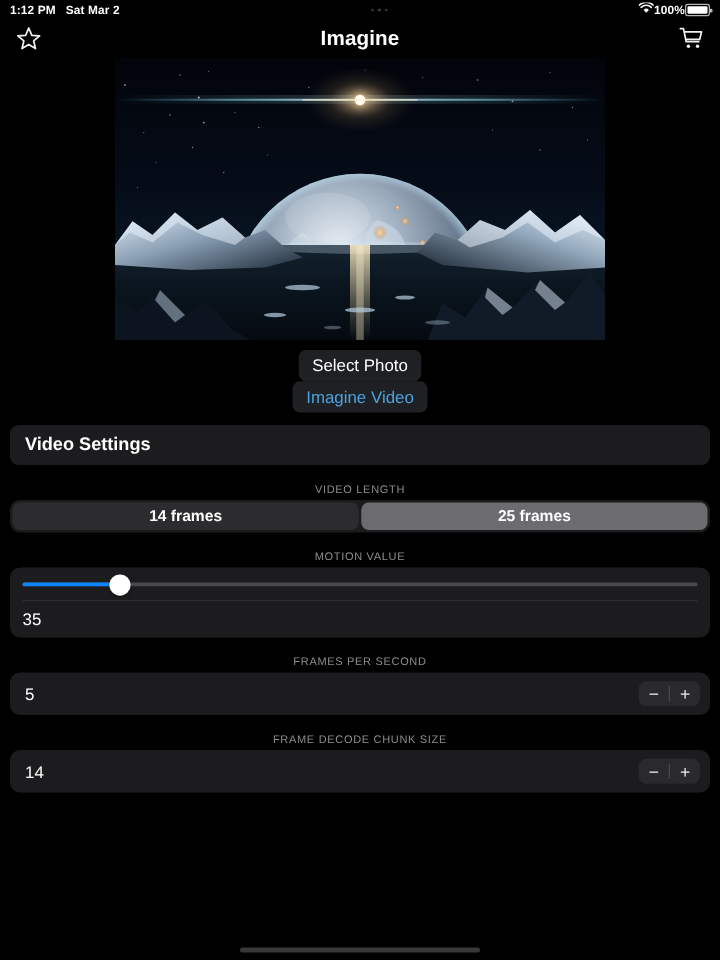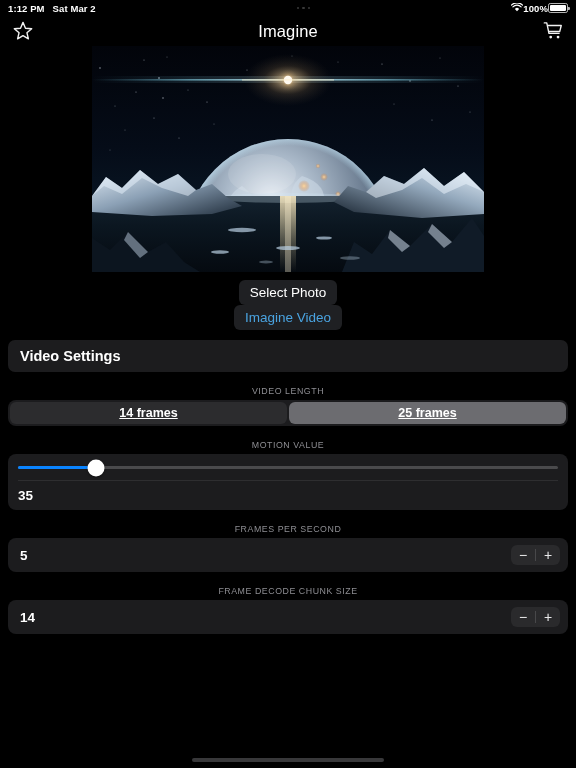--- a/index.html
+++ b/index.html
@@ -33,21 +33,21 @@
   }
   .batt i { display:block; height:100%; background:#fff; border-radius:1px; }
 
   
   .navbar {
     height:30px; display:flex; align-items:center;
     padding:0 12px; position:relative;
   }
   .nav-title {
     position:absolute; left:0; right:0; text-align:center;
-    font-size:16.5px; font-weight:400; letter-spacing:.1px; pointer-events:none;
+    font-size:16.5px; font-weight:700; letter-spacing:.1px; pointer-events:none;
   }
   .nav-btn { position:relative; z-index:2; display:flex; align-items:center; cursor:pointer; }
   .nav-spacer { flex:1; }
 
   
   .hero-wrap { width:100%; height:226px; background:#000; position:relative; }
   .hero {
     position:absolute; left:92px; top:0; width:392px; height:226px;
     overflow:hidden; background:#04070e;
   }
@@ -79,21 +79,21 @@
   }
 
   
   .segmented {
     background:#1c1c1e; border-radius:8px; padding:2px;
     display:flex; gap:2px;
   }
   .seg {
     flex:1; text-align:center; padding:4px 0;
     font-size:12.5px; font-weight:700; border-radius:6px;
-    color:#fff; cursor:pointer; background:#2c2c2e;text-decoration:underline;
+    color:#fff; cursor:pointer; background:#2c2c2e;
   }
   .seg.selected { background:#6c6c70; }
 
   
   .card { background:#1c1c1e; border-radius:8px; overflow:hidden; }
   .slider-row { padding:12px 10px 11px 10px; }
   .track {
     position:relative; height:3px; border-radius:2px;
     background:#4a4a4c;
   }
@@ -106,21 +106,21 @@
     background:#fff; border-radius:50%;
     transform:translate(-50%,-50%);
     box-shadow:0 1px 2px rgba(0,0,0,.5);
     cursor:pointer;
   }
   .divider { height:1px; background:#2e2e30; margin:0 10px; }
   .value-row {
     display:flex; align-items:center; justify-content:space-between;
     padding:7px 10px; min-height:26px;
   }
-  .value-text { font-size:13.5px; font-weight:700; color:#fff; }
+  .value-text { font-size:13.5px; font-weight:400; color:#fff; }
 
   
   .stepper-row {
     background:#1c1c1e; border-radius:8px;
     display:flex; align-items:center; justify-content:space-between;
     padding:7px 8px 7px 12px; min-height:28px;
   }
   .stepper {
     display:flex; align-items:center;
     background:#2a2a2c; border-radius:6px; overflow:hidden;

